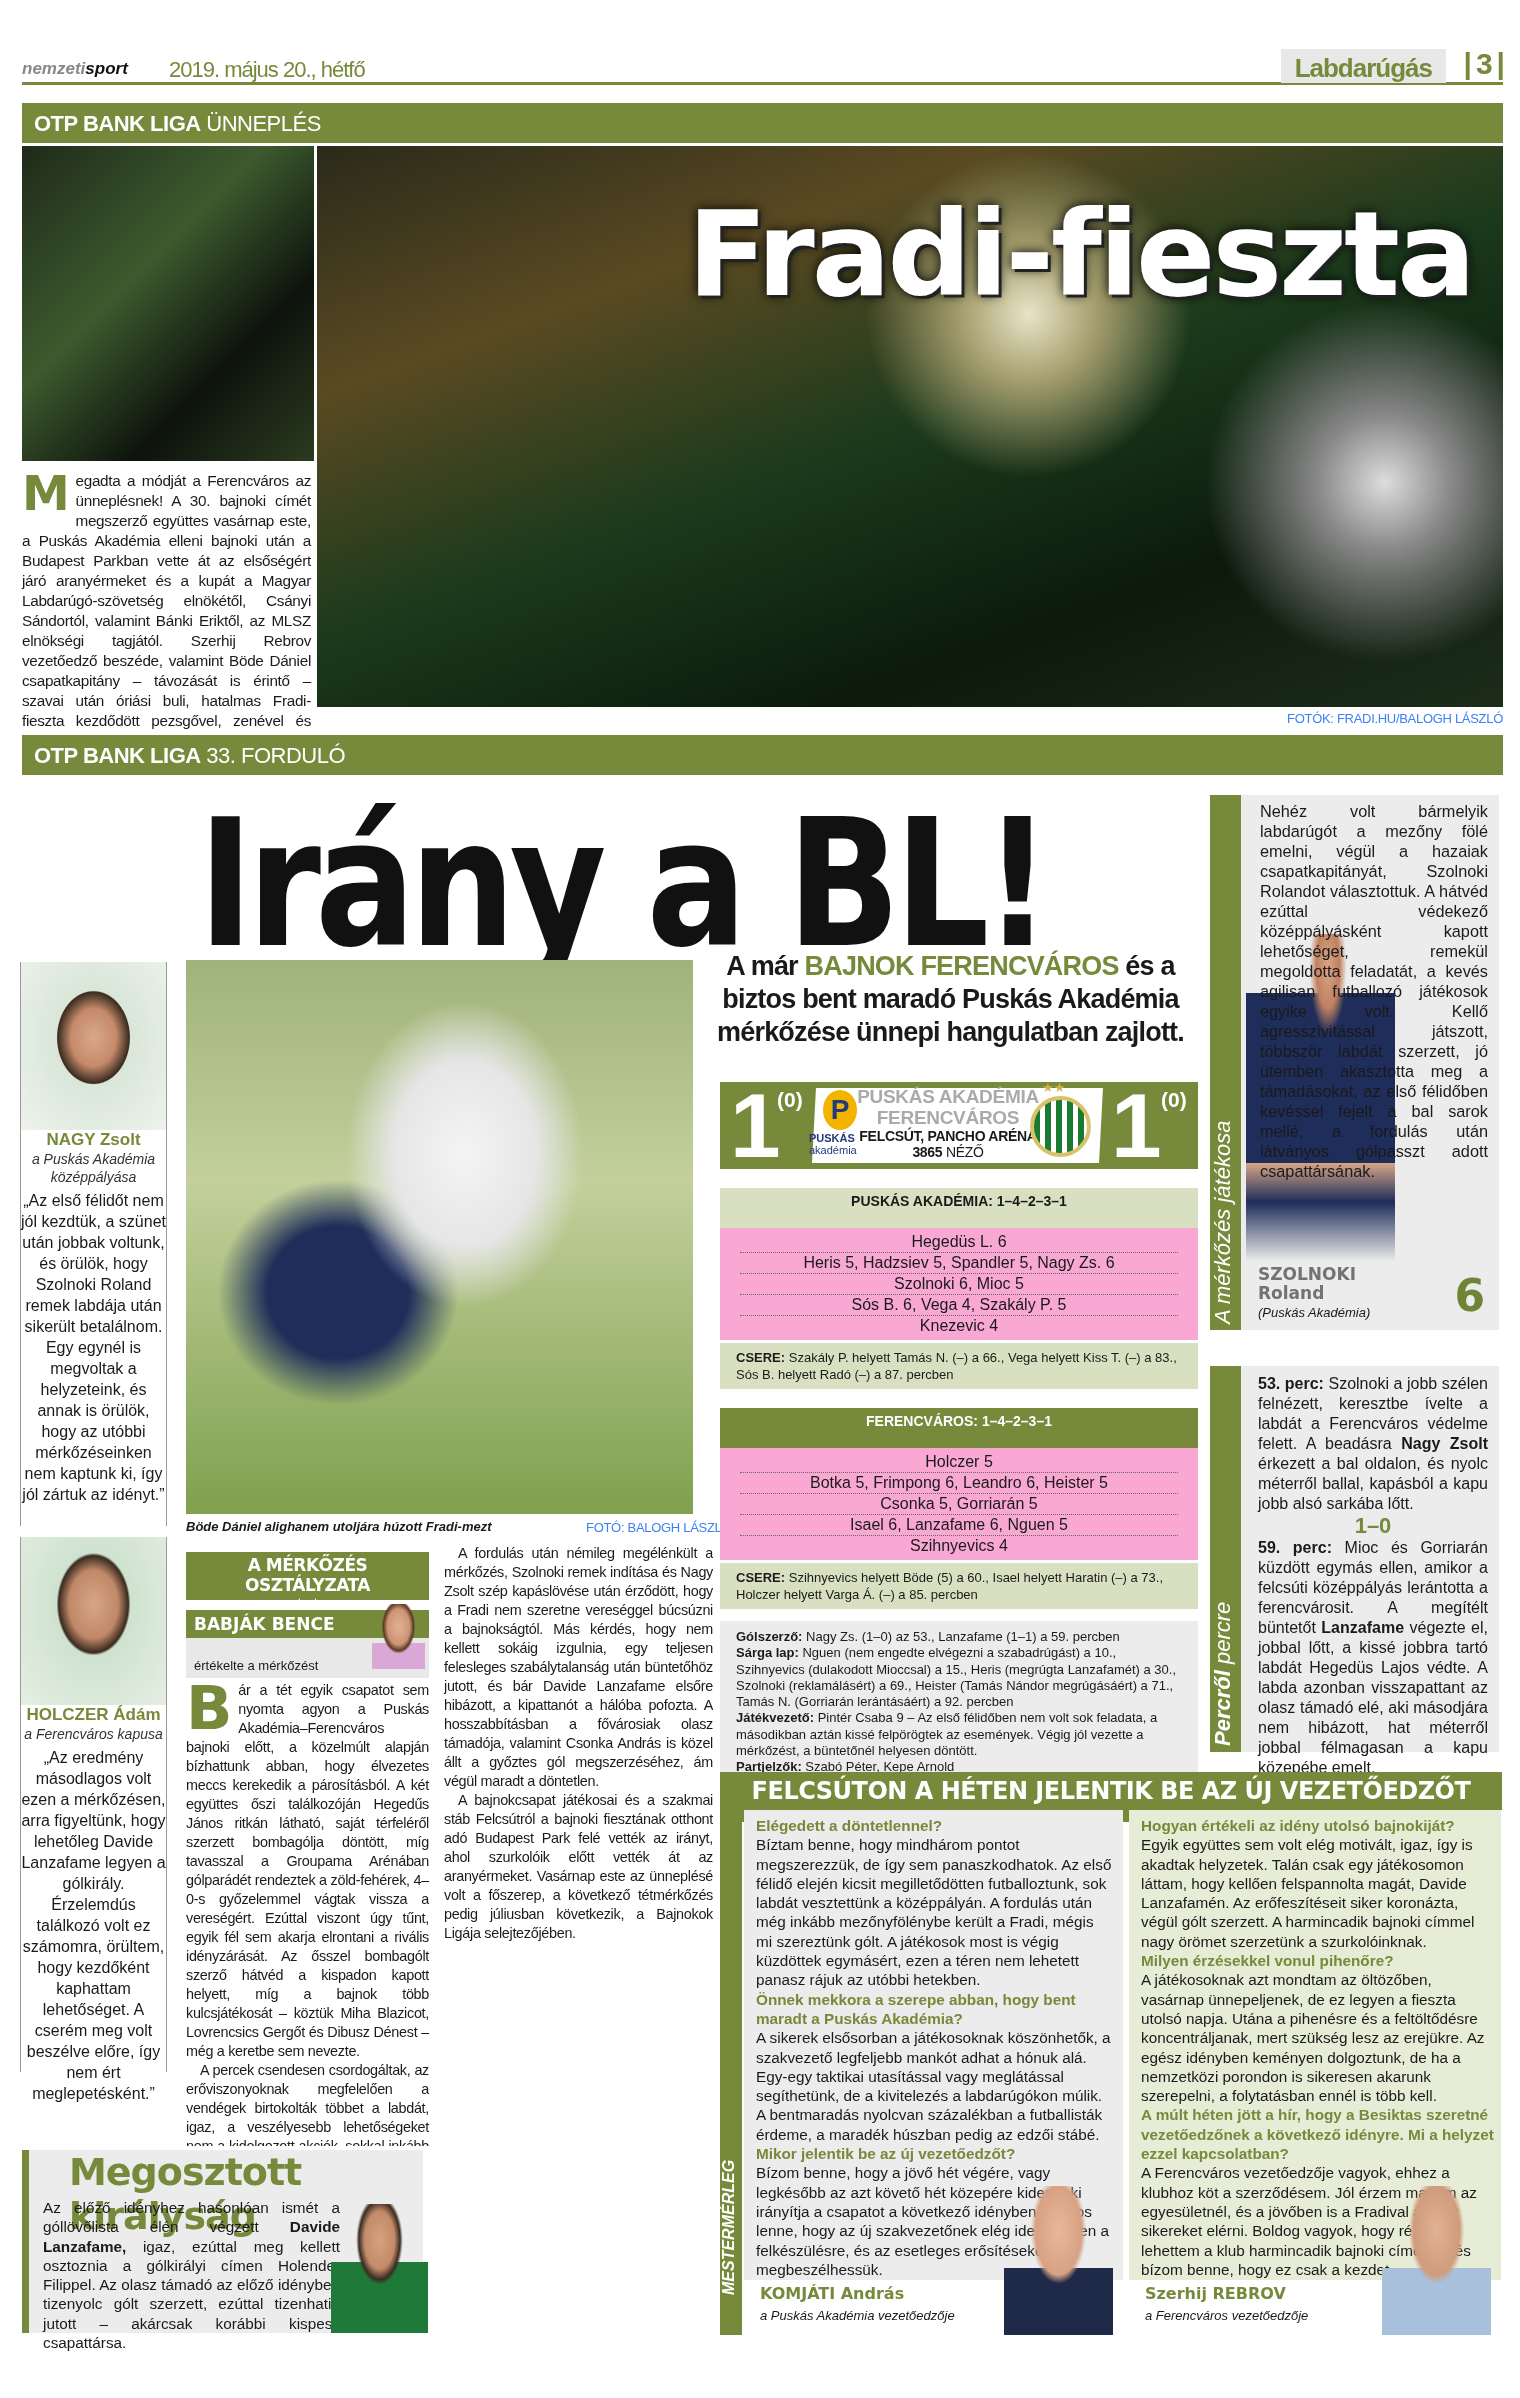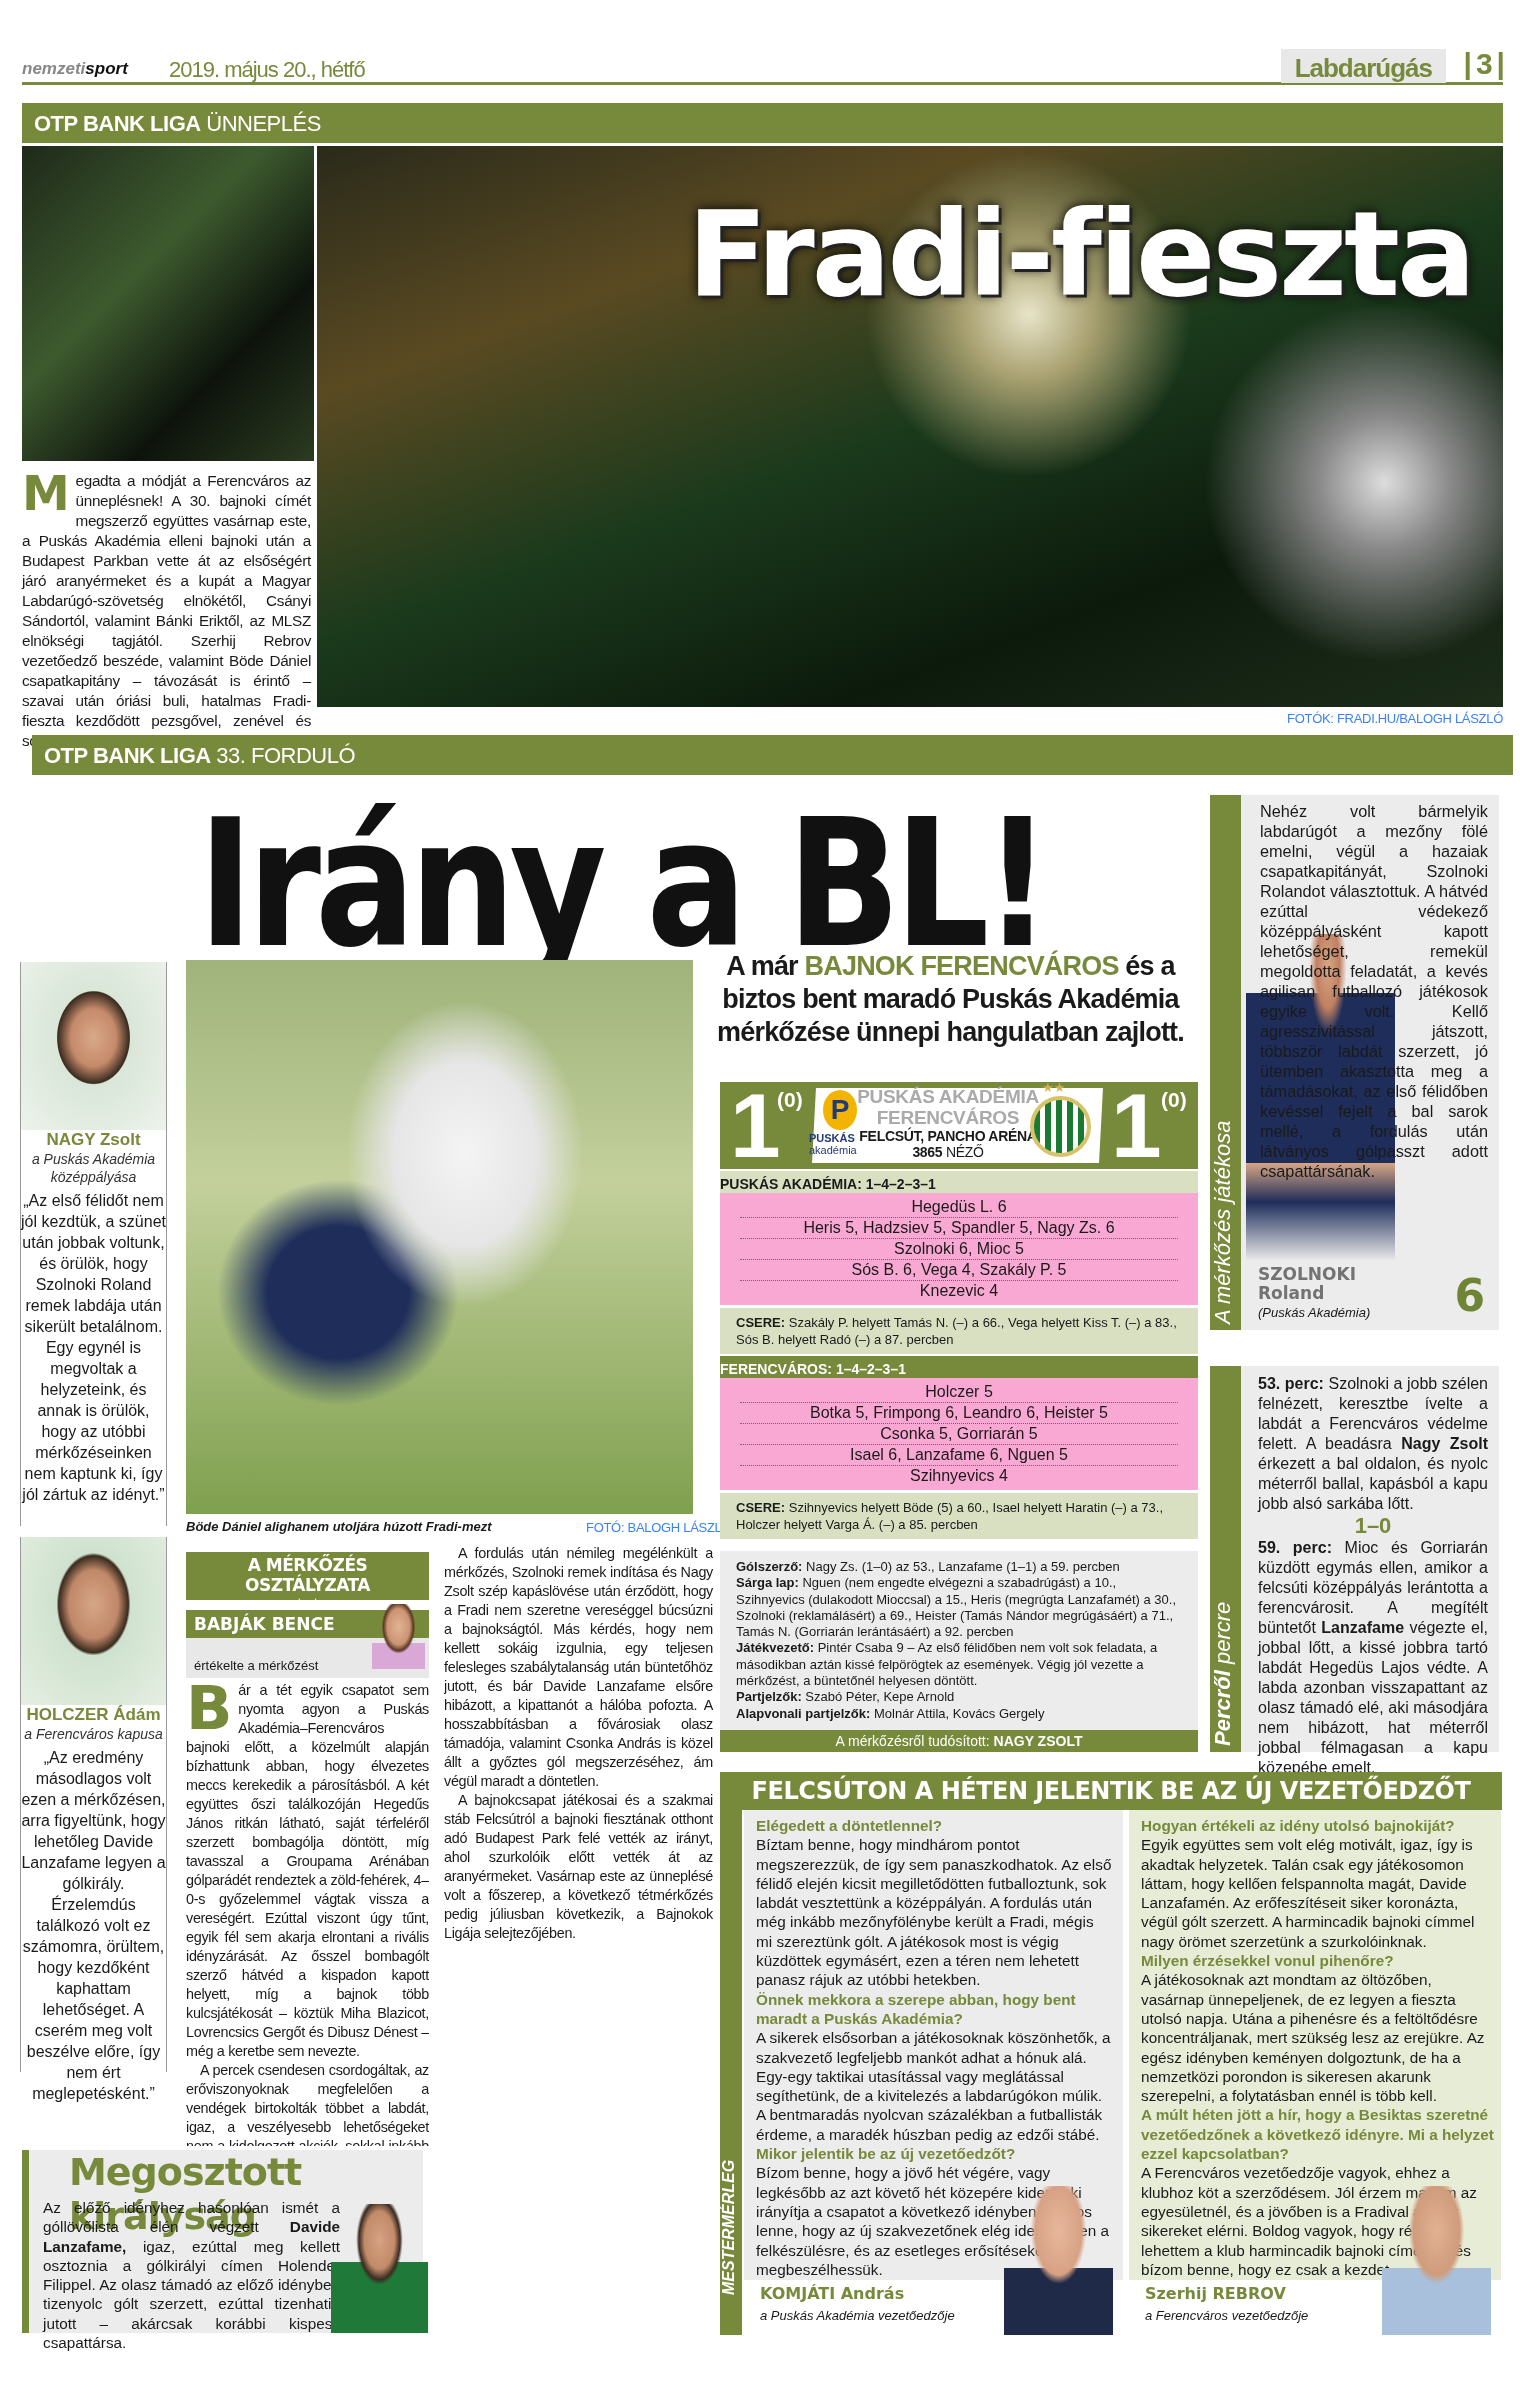--- a/index.html
+++ b/index.html
@@ -38,21 +38,21 @@
 .score{position:absolute;top:0;font-size:91px;font-weight:bold;color:#fff;line-height:87px}
 .half{position:absolute;top:6px;font-size:21px;font-weight:bold;color:#fff}
 .center-card{position:absolute;left:94px;top:6px;width:287px;height:75px;background:#fff;transform:skewX(-3deg)}
 .teams{position:absolute;left:129px;top:4px;width:198px;text-align:center}
 .tname{font-size:19px;font-weight:bold;color:#aaa;line-height:21px;letter-spacing:-0.3px}
 .venue{font-size:14px;font-weight:bold;line-height:16px;letter-spacing:-0.3px}
 .logo-p{position:absolute;left:103px;top:8px;width:34px;height:40px;border-radius:50%;background:#f3b400;color:#233a7a;font-weight:bold;font-size:28px;text-align:center;line-height:40px}
 .logo-p-label{position:absolute;left:89px;top:50px;font-size:11px;color:#233a7a;font-weight:bold;line-height:12px;text-align:center;width:44px}
 .logo-f{position:absolute;left:310px;top:14px;width:61px;height:61px;border-radius:50%;border:4px solid #d8c26a;background:repeating-linear-gradient(90deg,#1b7a32 0 6px,#fff 6px 11px)}
 .stars{position:absolute;left:322px;top:-2px;color:#d4b24a;font-size:13px}
-.formation{height:22px;background:#d9e0c2;font-size:14px;font-weight:bold;text-align:left;line-height:26px;margin-top:2px}
+.formation{height:40px;background:#d9e0c2;font-size:14px;font-weight:bold;text-align:center;line-height:26px;margin-top:19px}
 .formation.dark{background:#77893a;color:#fff}
 .lineup{background:#f9a8d4;padding:4px 20px}
 .lineup div{font-size:16px;text-align:center;border-bottom:1px dotted #666;line-height:20px}
 .lineup div:last-child{border-bottom:none}
 .subs{background:#d9e0c2;padding:6px 16px;font-size:13px;line-height:17px;margin-top:3px}
 .facts{background:#ececec;padding:8px 16px;font-size:13px;line-height:16.3px;margin-top:12px}
 .reporter{height:22px;background:#77893a;color:#fff;text-align:center;font-size:14px;line-height:22px}
 
 .vertical{writing-mode:vertical-rl;transform:rotate(180deg);color:#fff;font-size:22px;font-style:italic;text-align:left;padding:6px 0}
 #potm{left:1210px;top:795px;width:289px;height:535px;background:#ececec}
@@ -104,21 +104,21 @@
 <div class="abs bar green" style="left:22px;top:103px;width:1481px"><b>OTP BANK LIGA</b> <span>ÜNNEPLÉS</span></div>
 <div class="abs photo" style="left:22px;top:146px;width:292px;height:315px"></div>
 <div class="abs photo-main" style="left:317px;top:146px;width:1186px;height:561px">
   <div class="abs" id="fiesta-title">Fradi-fieszta</div>
 </div>
 <div class="abs body-text" style="left:22px;top:471px;width:289px;font-size:15.3px;line-height:20px">
   <span class="dropcap" style="font-size:48px;line-height:40px">M</span><span>egadta a módját a Ferencváros az ünneplésnek! A 30. bajnoki címét megszerző együttes vasárnap este, a Puskás Akadémia elleni bajnoki után a Budapest Parkban vette át az elsőségért járó aranyérmeket és a kupát a Magyar Labdarúgó-szövetség elnökétől, Csányi Sándortól, valamint Bánki Eriktől, az MLSZ elnökségi tagjától. Szerhij Rebrov vezetőedző beszéde, valamint Böde Dániel csapatkapitány – távozását is érintő – szavai után óriási buli, hatalmas Fradi-fieszta kezdődött pezsgővel, zenével és sok-sok tánccal.</span>
 </div>
 <div class="abs credit" style="right:18px;top:711px">FOTÓK: FRADI.HU/BALOGH LÁSZLÓ</div>
 
-<div class="abs bar green" style="left:32px;top:735px;width:1481px"><b>OTP BANK LIGA</b> <span>33. FORDULÓ</span></div>
+<div class="abs bar green" style="left:22px;top:735px;width:1481px"><b>OTP BANK LIGA</b> <span>33. FORDULÓ</span></div>
 <div class="abs" id="headline">Irány a BL!</div>
 <div class="abs" id="lead"><span>A már </span><span class="g">BAJNOK FERENCVÁROS</span><span> és a biztos bent maradó Puskás Akadémia mérkőzése ünnepi hangulatban zajlott.</span></div>
 
 <div class="abs qcol" style="top:962px;height:564px">
   <div class="face"></div>
   <div class="qname">NAGY Zsolt</div>
   <div class="qrole">a Puskás Akadémia középpályása</div>
   <div class="qtext">„Az első félidőt nem jól kezdtük, a szünet után jobbak voltunk, és örülök, hogy Szolnoki Roland remek labdája után sikerült betalálnom. Egy egynél is megvoltak a helyzeteink, és annak is örülök, hogy az utóbbi mérkőzéseinken nem kaptunk ki, így jól zártuk az idényt.”</div>
 </div>
 <div class="abs qcol" style="top:1537px;height:535px">

